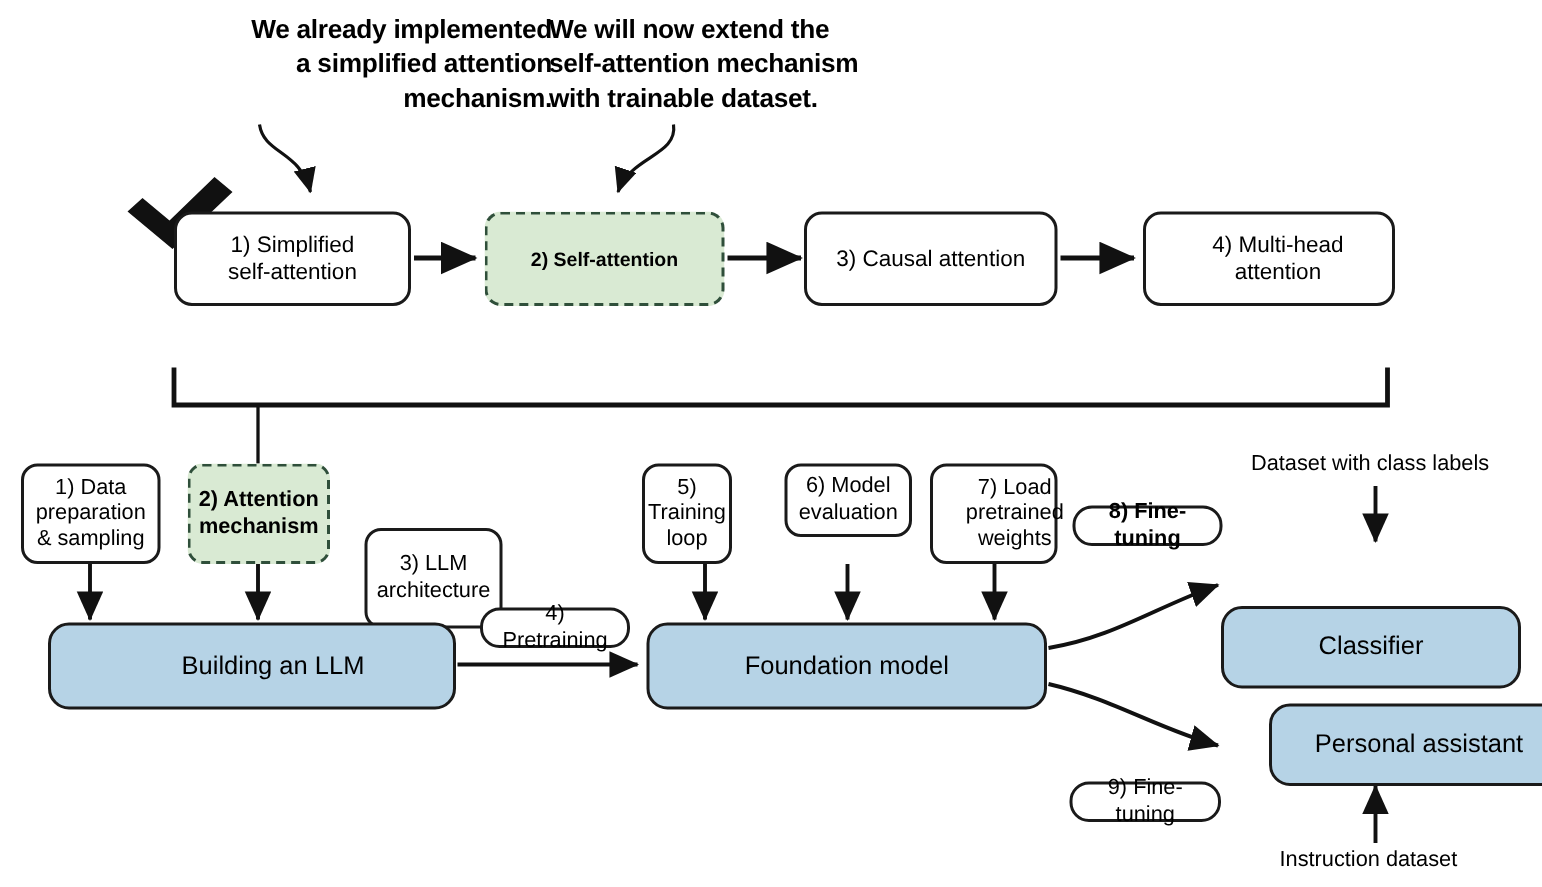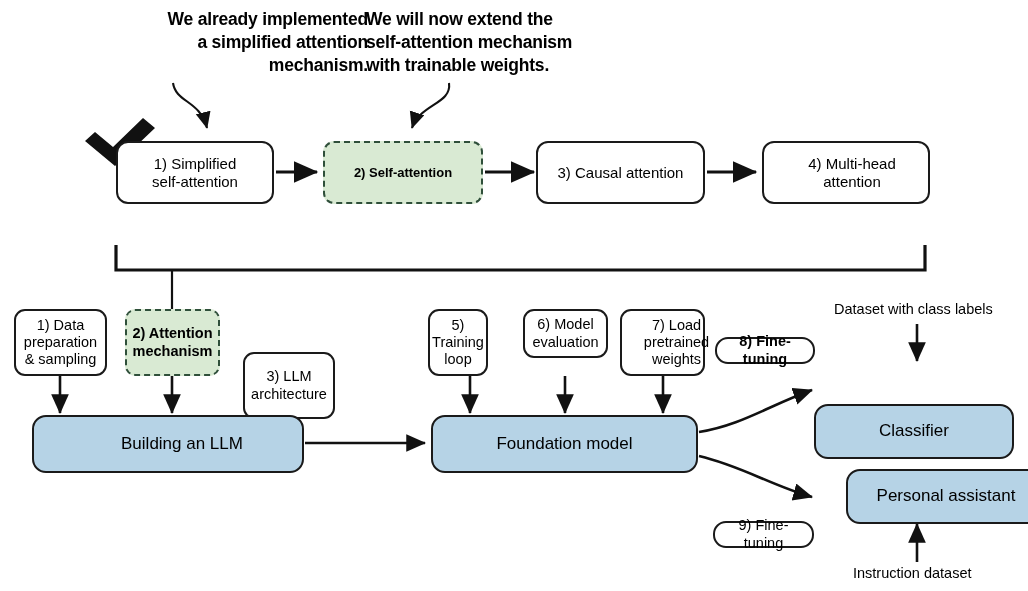--- a/index.html
+++ b/index.html
@@ -143,21 +143,21 @@
 
     <path d="M95,132 L113,147 L143,118 L155,128 L115,166 L85,141 Z" fill="#111111"></path>
   </svg>
 
   <div class="annot" style="left:68px; top:8px; width:300px;text-align:right;">We already implemented
 a simplified attention
 mechanism.</div>
 
   <div class="annot" style="left:366px; top:8px; width:300px;">We will now extend the
 self-attention mechanism
-with trainable weights.</div>
+with trainable dataset.</div>
 
   <div class="node box-plain" style="left:116px; top:141px; width:158px; height:63px;">1) Simplified
 self-attention</div>
 
   <div class="node box-green" style="left:323px; top:141px; width:160px; height:63px;">2) Self-attention</div>
 
   <div class="node box-plain" style="left:536px; top:141px; width:169px; height:63px;">3) Causal attention</div>
 
   <div class="node box-plain" style="left:762px; top:141px; width:168px; height:63px;padding-left:12px;">4) Multi-head
 attention</div>
@@ -177,20 +177,21 @@
 
   <div class="node box-small" style="left:523px; top:309px; width:85px; height:49px;text-align:center;">6) Model
 evaluation</div>
 
   <div class="node box-small" style="left:620px; top:309px; width:85px; height:67px;padding-left:28px;">7) Load
 pretrained
 weights</div>
 
   <div class="node pill" style="left:715px; top:337px; width:100px; height:27px;font-weight:bold;">8) Fine-tuning</div>
 
+  <div class="node pill" style="left:320px; top:405px; width:100px; height:27px;">4) Pretraining</div>
 
   <div class="node pill" style="left:713px; top:521px; width:101px; height:27px;">9) Fine-tuning</div>
 
   <div class="node box-blue" style="left:32px; top:415px; width:272px; height:58px;padding-left:28px;">Building an LLM</div>
 
   <div class="node box-blue" style="left:431px; top:415px; width:267px; height:58px;">Foundation model</div>
 
   <div class="node box-blue" style="left:814px; top:363px; width:200px; height:55px;margin-top:41px;">Classifier</div>
 
   <div class="node box-blue" style="left:814px; top:469px; width:200px; height:55px;margin-left:32px;">Personal assistant</div>

